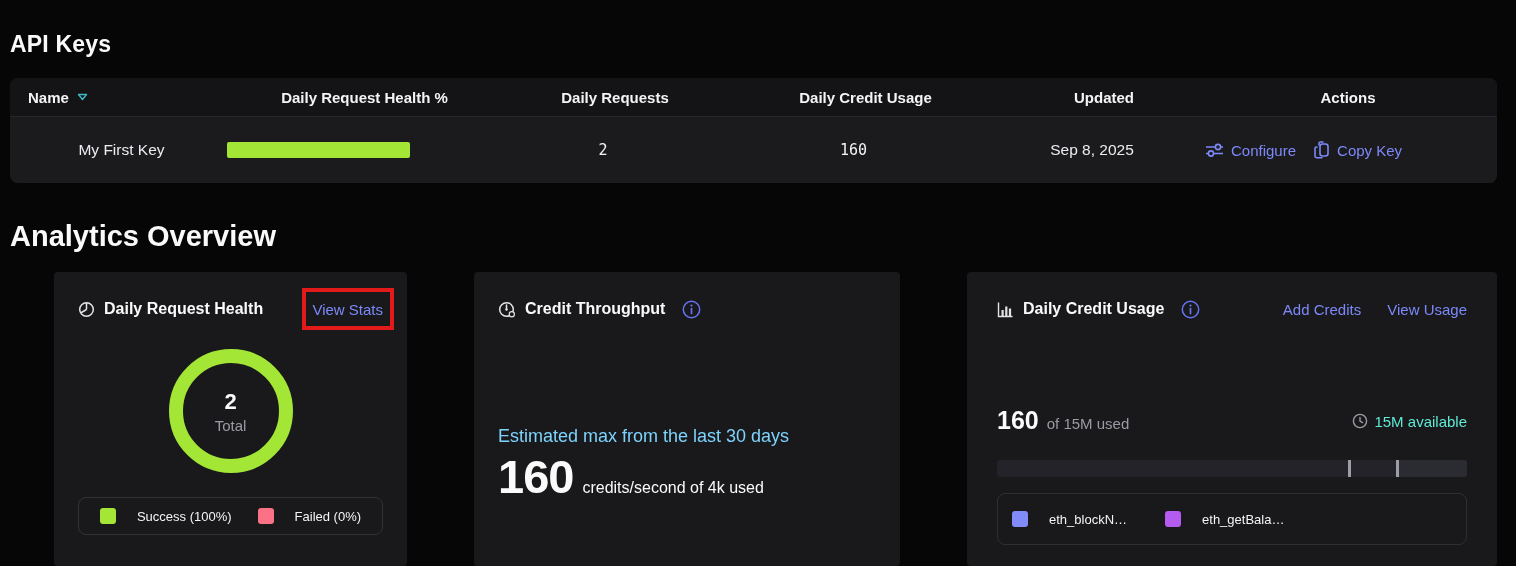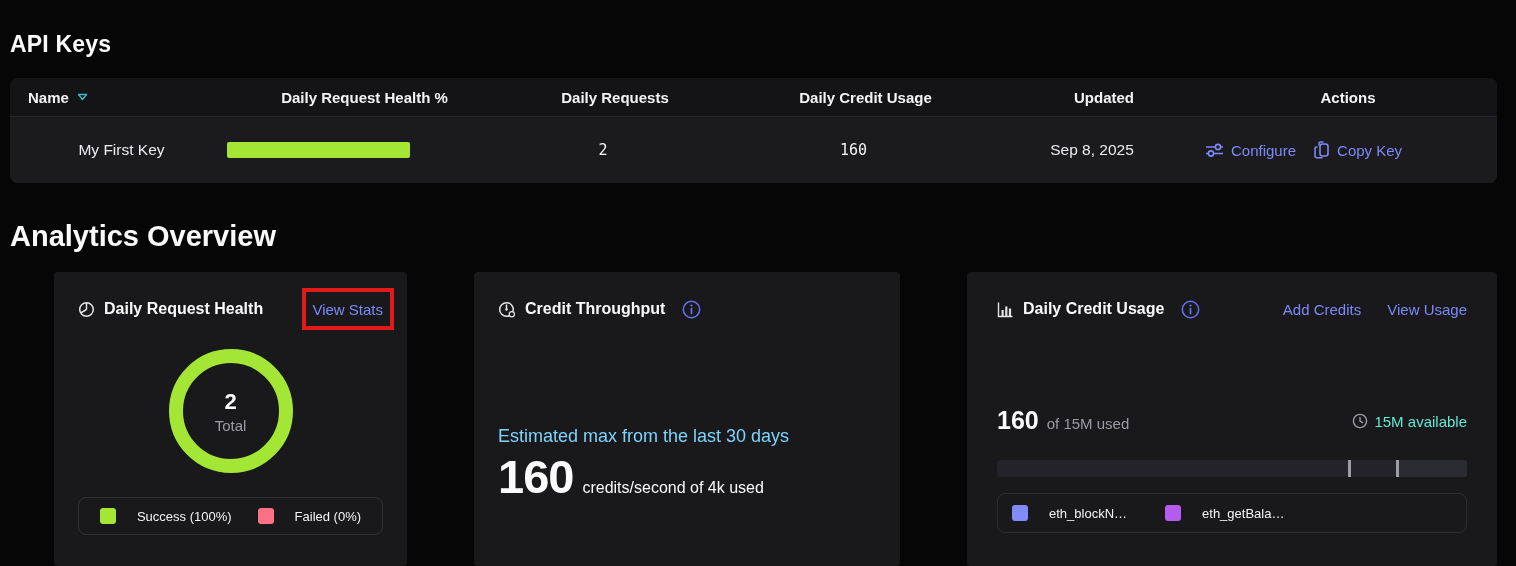--- a/index.html
+++ b/index.html
@@ -72,21 +72,21 @@
   .usage-row { margin-top:84px; display:flex; align-items:baseline; }
   .usage-left { display:flex; align-items:baseline; gap:8px; }
   .usage-value { font-size:25px; font-weight:700; }
   .usage-suffix { font-size:15px; color:#9a9aa3; }
   .usage-right { margin-left:auto; display:flex; align-items:center; gap:6px;
     font-size:15px; color:#5eead4; }
   .progress { position:relative; margin-top:25px; height:17px; background:#232329;
     border-radius:3px; overflow:hidden; cursor:default; }
   .progress-segment { position:absolute; top:0; bottom:0; right:0; background:#2b2b32; }
   .progress-marker { position:absolute; top:0; bottom:0; width:3px; background:#9d9da6; }
-  .methods-box { margin-top:16px; height:40px; border:1px solid #2d2d34; border-radius:8px;
+  .methods-box { margin-top:16px; height:52px; border:1px solid #2d2d34; border-radius:8px;
     display:flex; align-items:center; padding:0 14px; gap:38px; }
 </style>
 </head>
 <body>
 
 <div class="page">
 
   <div class="topbar">
     <div class="page-title">API Keys</div>
   </div>

